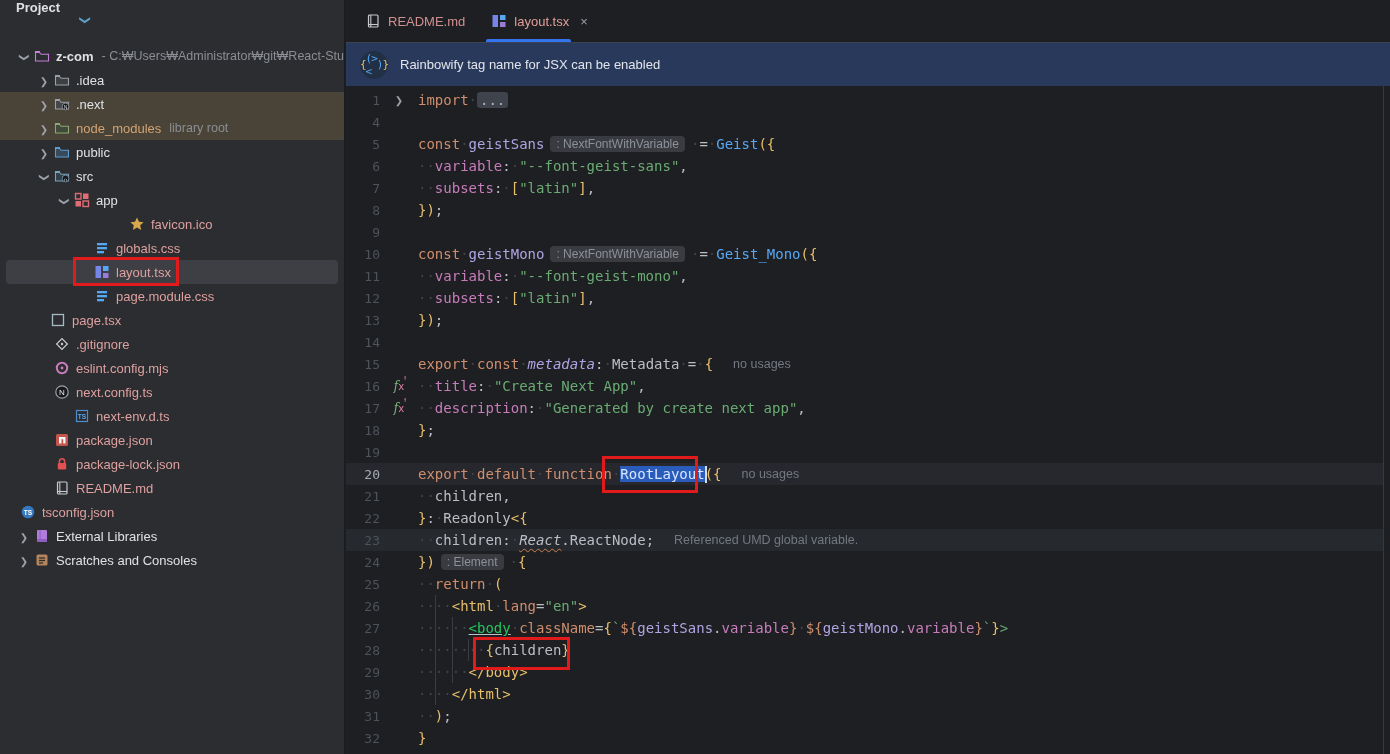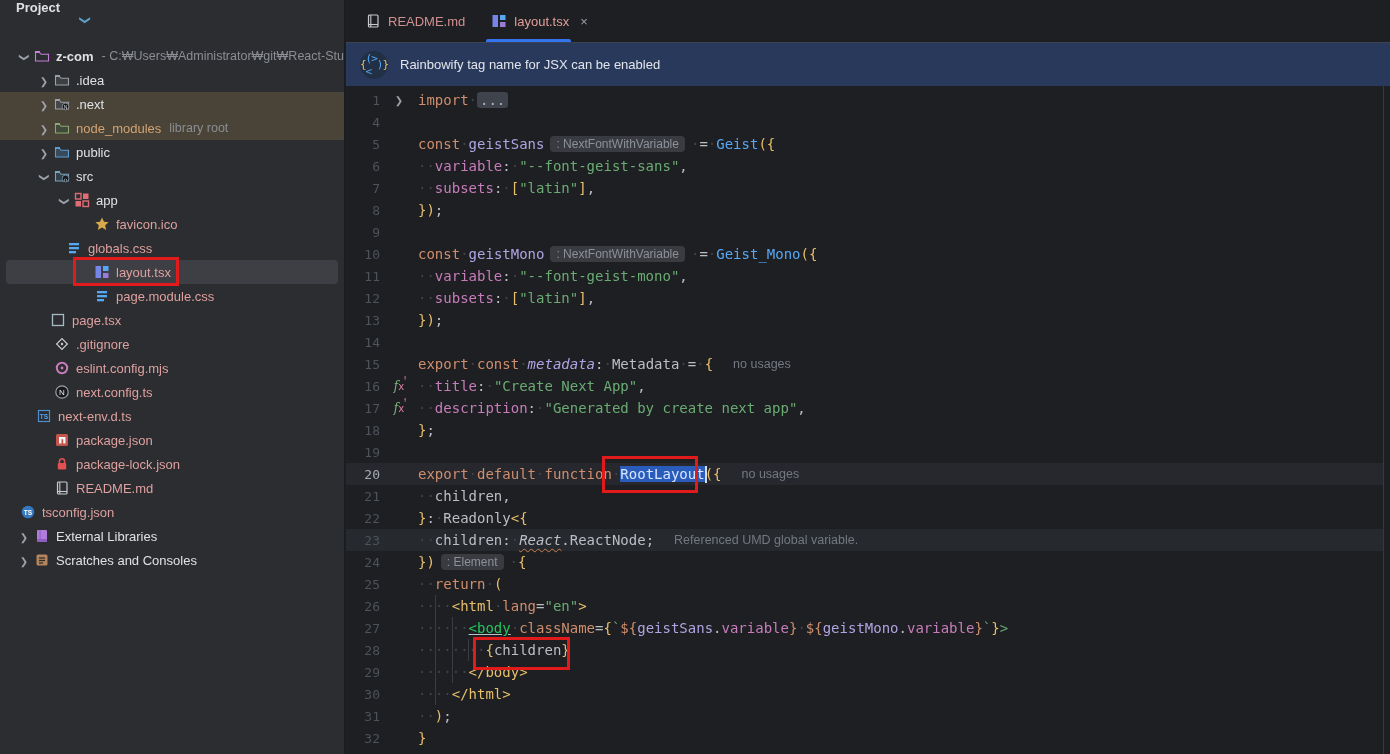--- a/index.html
+++ b/index.html
@@ -175,30 +175,30 @@
           <span class="ticon">
             <svg width="16" height="16" viewBox="0 0 16 16">
               <rect x="1.5" y="1.5" width="5.5" height="5.5" fill="none" stroke="#e06c75" stroke-width="1.4"></rect>
               <rect x="9" y="1.5" width="5.5" height="5.5" fill="#e06c75"></rect>
               <rect x="1.5" y="9" width="5.5" height="5.5" fill="#e06c75"></rect>
               <rect x="9" y="9" width="5.5" height="5.5" fill="none" stroke="#e06c75" stroke-width="1.4"></rect>
             </svg>
           </span>
           <span class="tlabel c-white">app</span>
         </div>
+        <div class="trow" style="padding-left: 109px;">
+          <span class="chevslot"></span>
+          <span class="ticon">
+            <svg width="16" height="16" viewBox="0 0 16 16">
+              <path d="M8 1.5l2 4.2 4.6.5-3.4 3.1.9 4.6L8 11.6l-4.1 2.3.9-4.6L1.4 6.2l4.6-.5z" fill="#d8a84a"></path>
+            </svg>
+          </span>
+          <span class="tlabel c-pink">favicon.ico</span>
+        </div>
         <div class="trow" style="padding-left: 74px;">
-          <span class="chevslot"></span>
-          <span class="ticon">
-            <svg width="16" height="16" viewBox="0 0 16 16">
-              <path d="M8 1.5l2 4.2 4.6.5-3.4 3.1.9 4.6L8 11.6l-4.1 2.3.9-4.6L1.4 6.2l4.6-.5z" fill="#d8a84a"></path>
-            </svg>
-          </span>
-          <span class="tlabel c-pink">favicon.ico</span>
-        </div>
-        <div class="trow" style="padding-left: 46px;">
           <span class="chevslot"></span>
           <span class="ticon">
             <svg width="16" height="16" viewBox="0 0 16 16">
               <rect x="3" y="3" width="10" height="2.3" fill="#56a8f5"></rect>
               <rect x="3" y="7" width="10" height="2.3" fill="#56a8f5"></rect>
               <rect x="3" y="11" width="7" height="2.3" fill="#56a8f5"></rect>
             </svg>
           </span>
           <span class="tlabel c-pink">globals.css</span>
         </div>
@@ -256,21 +256,21 @@
         <div class="trow" style="padding-left: 34px;">
           <span class="chevslot"></span>
           <span class="ticon">
             <svg width="16" height="16" viewBox="0 0 16 16">
               <circle cx="8" cy="8" r="6.2" fill="#17181b" stroke="#9ba0a6" stroke-width="1.2"></circle>
               <text x="8" y="11" font-size="8" fill="#e5e7ea" text-anchor="middle" font-family="Liberation Sans">N</text>
             </svg>
           </span>
           <span class="tlabel c-pink">next.config.ts</span>
         </div>
-        <div class="trow" style="padding-left: 16px;">
+        <div class="trow" style="padding-left: 54px;">
           <span class="chevslot"></span>
           <span class="ticon">
             <svg width="16" height="16" viewBox="0 0 16 16">
               <rect x="2.5" y="2.5" width="11" height="11" fill="none" stroke="#4f8ccc" stroke-width="1.2"></rect>
               <text x="8" y="10.8" font-size="6.5" font-weight="bold" fill="#56a8f5" text-anchor="middle" font-family="Liberation Sans">TS</text>
             </svg>
           </span>
           <span class="tlabel c-pink">next-env.d.ts</span>
         </div>
         <div class="trow" style="padding-left: 34px;">

